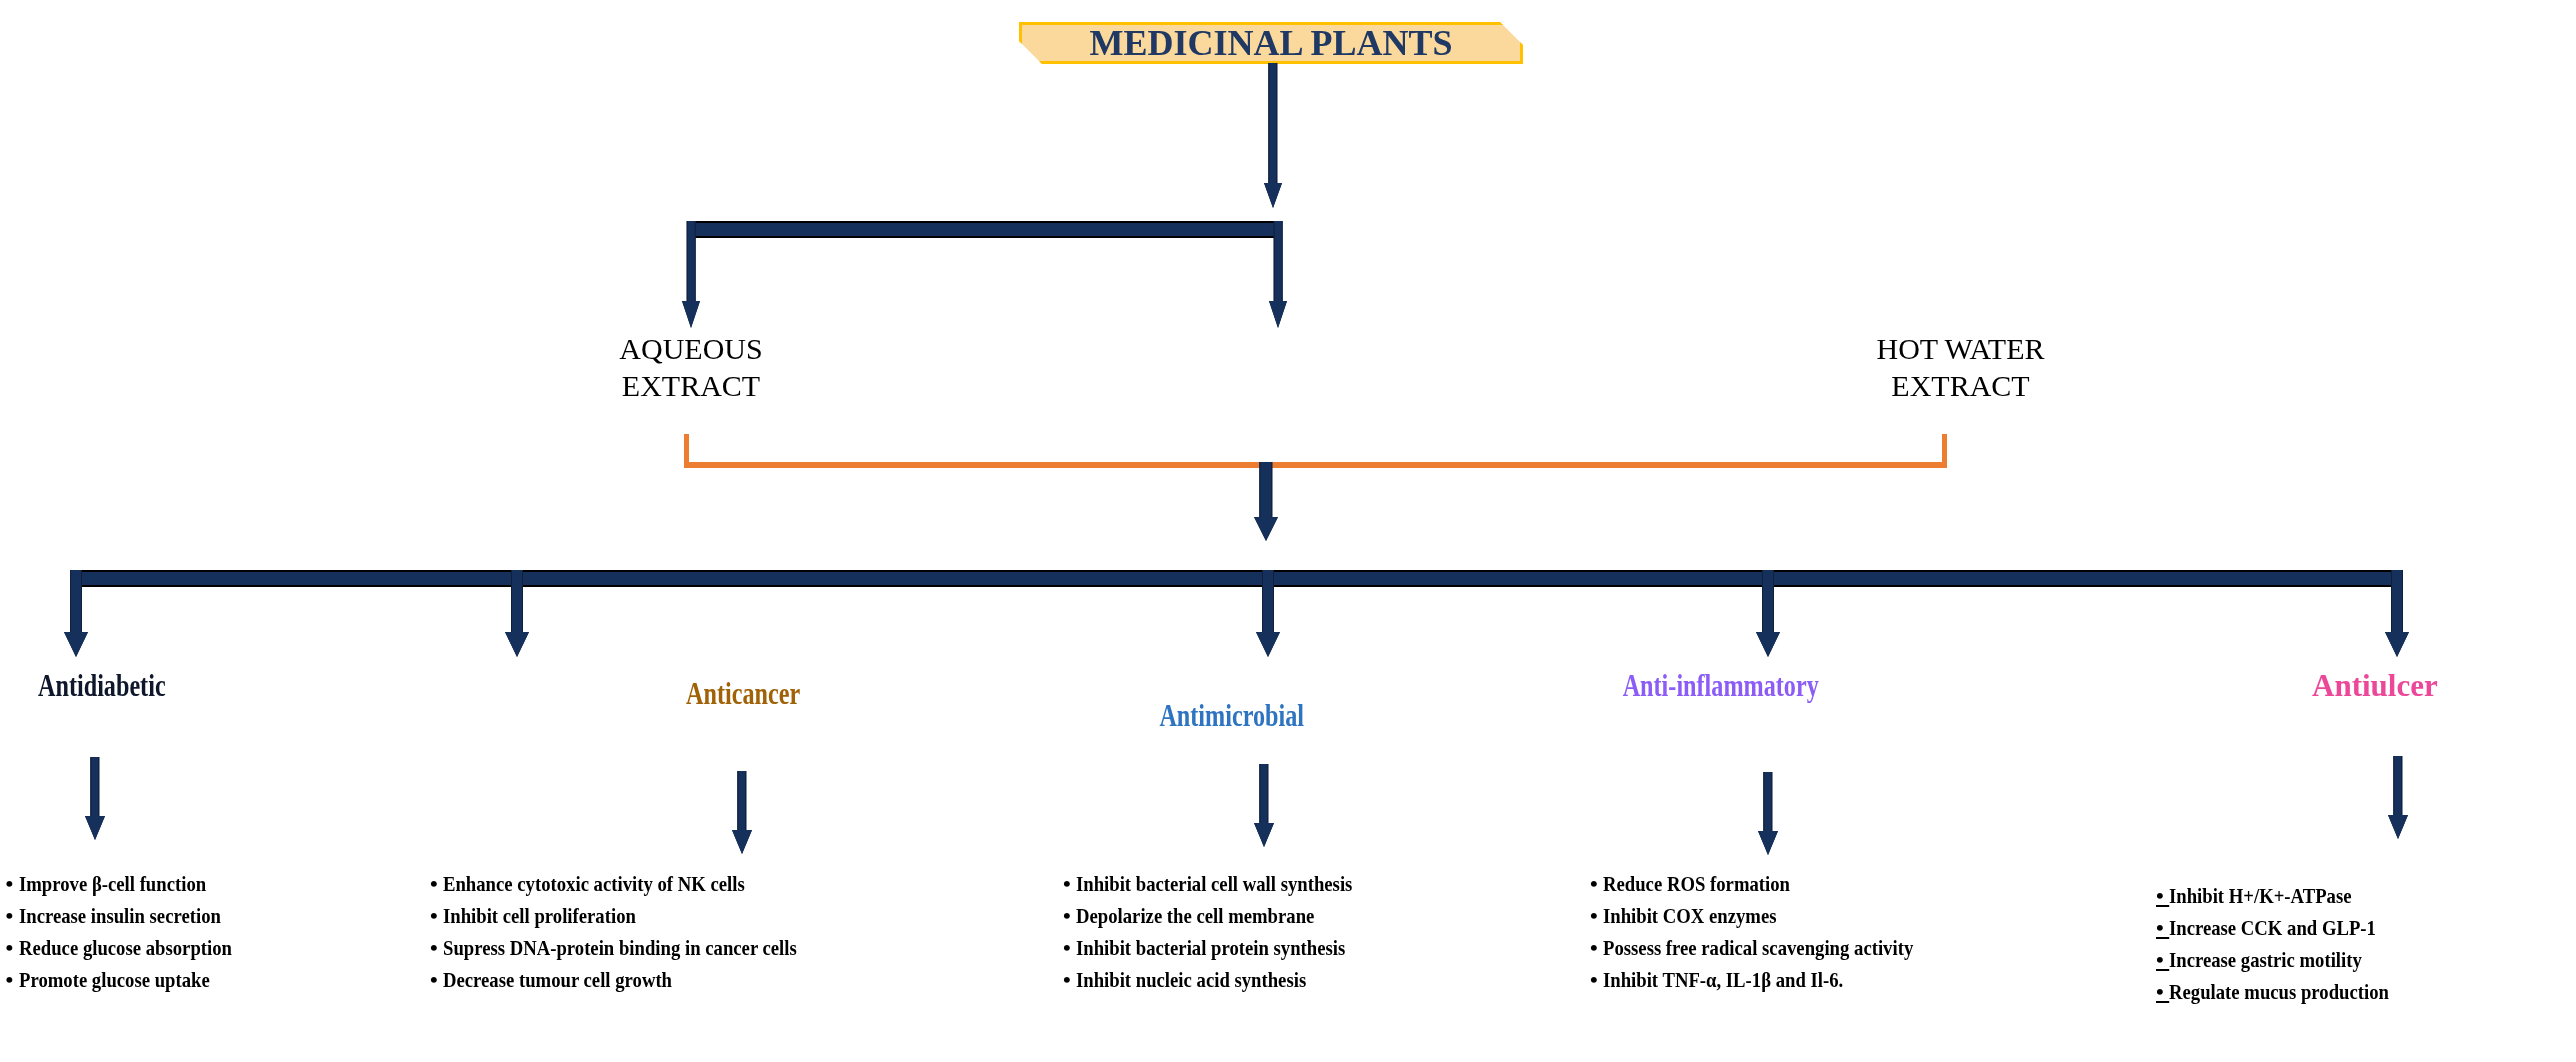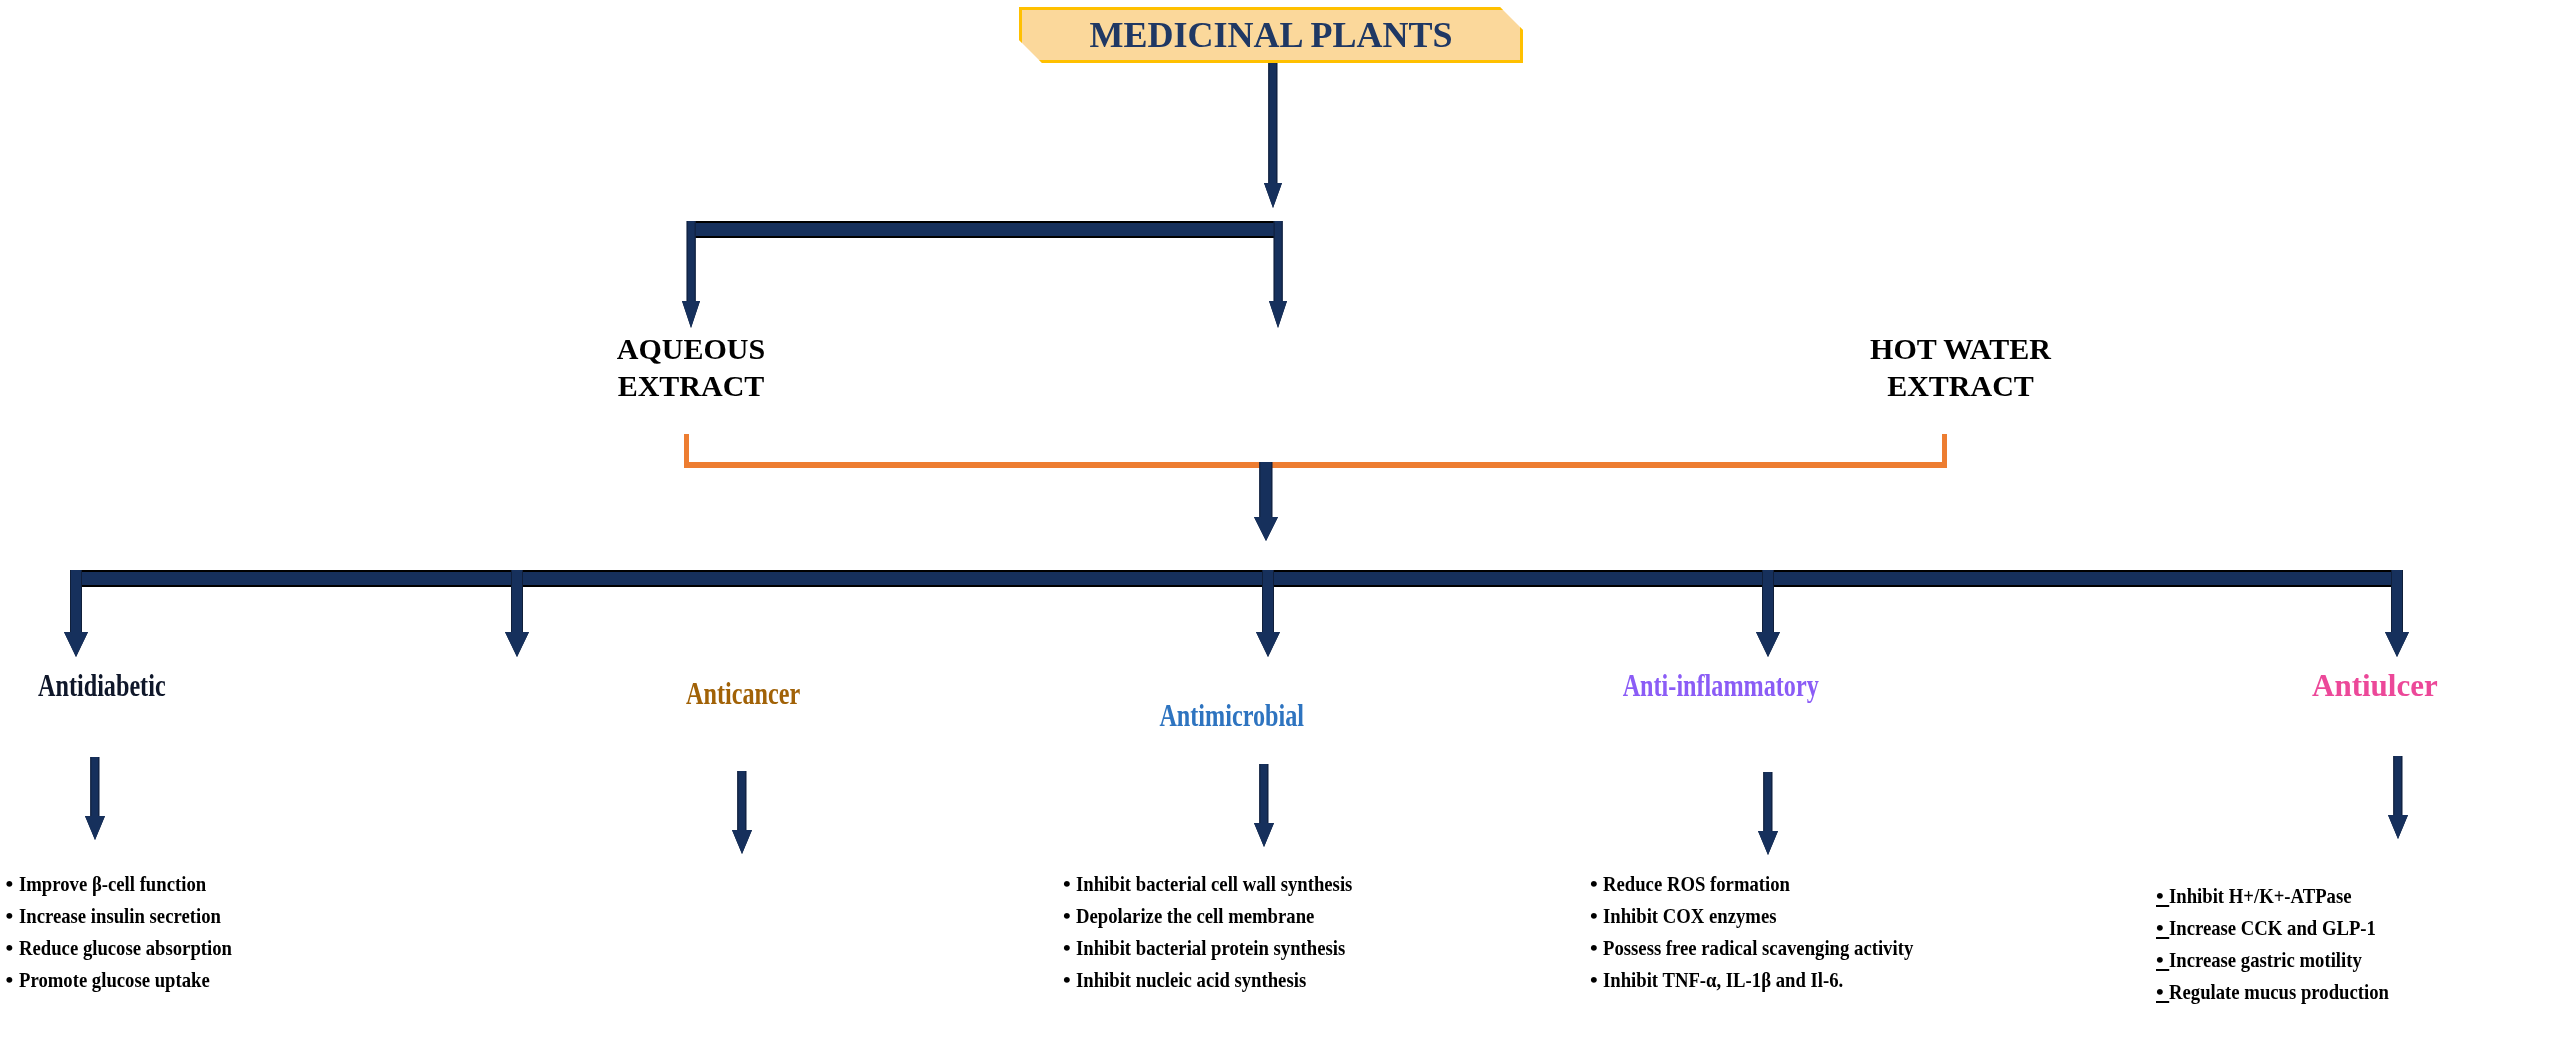--- a/index.html
+++ b/index.html
@@ -16,23 +16,23 @@
     width: 2576px;
     height: 1063px;
     background: #ffffff;
     overflow: hidden;
   }
 
   
   .title-box {
     position: absolute;
     left: 1019px;
-    top: 7px;
+    top: 22px;
     width: 504px;
-    height: 56px;
+    height: 42px;
     background: #FBD89B;
     border: 3.4px solid #FFC000;
     box-sizing: border-box;
     
     clip-path: polygon(0 0, calc(100% - 23px) 0, 100% 23px, 100% 100%, 23px 100%, 0 calc(100% - 23px));
     display: flex;
     align-items: center;
     justify-content: center;
   }
   .title-text {
@@ -93,21 +93,21 @@
   .orange-v {
     position: absolute;
     background: #ED7D31;
   }
 
   
   .extract-label {
     position: absolute;
     font-family: "Liberation Serif", "DejaVu Serif", serif;
     font-size: 30px;
-    font-weight: 700;
+    font-weight: 400;
     color: #000000;
     text-align: center;
     line-height: 1.22;
     white-space: pre-line;
   }
 
   
   .category-label {
     position: absolute;
     font-family: "Liberation Serif", "DejaVu Serif", serif;
@@ -257,20 +257,26 @@
     <div class="head" style="border-left-width:10.7px;border-right-width:10.7px;border-top-width:24px;"></div>
   </div>
 
   <div class="bullet-col" style="left:5.4px; top:868px;">
     <span class="bullet-item"><span class="bullet-inner">Improve β-cell function</span></span>
     <span class="bullet-item"><span class="bullet-inner">Increase insulin secretion</span></span>
     <span class="bullet-item"><span class="bullet-inner">Reduce glucose absorption</span></span>
     <span class="bullet-item"><span class="bullet-inner">Promote glucose uptake</span></span>
   </div>
 
+  <div class="bullet-col" style="left:430px; top:868px;">
+    <span class="bullet-item"><span class="bullet-inner">Enhance cytotoxic activity of NK cells</span></span>
+    <span class="bullet-item"><span class="bullet-inner">Inhibit  cell proliferation</span></span>
+    <span class="bullet-item"><span class="bullet-inner">Supress DNA-protein binding in  cancer cells</span></span>
+    <span class="bullet-item"><span class="bullet-inner">Decrease tumour cell growth</span></span>
+  </div>
 
   <div class="bullet-col" style="left:1063px; top:868px;">
     <span class="bullet-item"><span class="bullet-inner">Inhibit  bacterial cell wall synthesis</span></span>
     <span class="bullet-item"><span class="bullet-inner">Depolarize the cell membrane</span></span>
     <span class="bullet-item"><span class="bullet-inner">Inhibit  bacterial protein synthesis</span></span>
     <span class="bullet-item"><span class="bullet-inner">Inhibit  nucleic acid synthesis</span></span>
   </div>
 
   <div class="bullet-col" style="left:1590px; top:868px;">
     <span class="bullet-item"><span class="bullet-inner">Reduce ROS formation</span></span>

